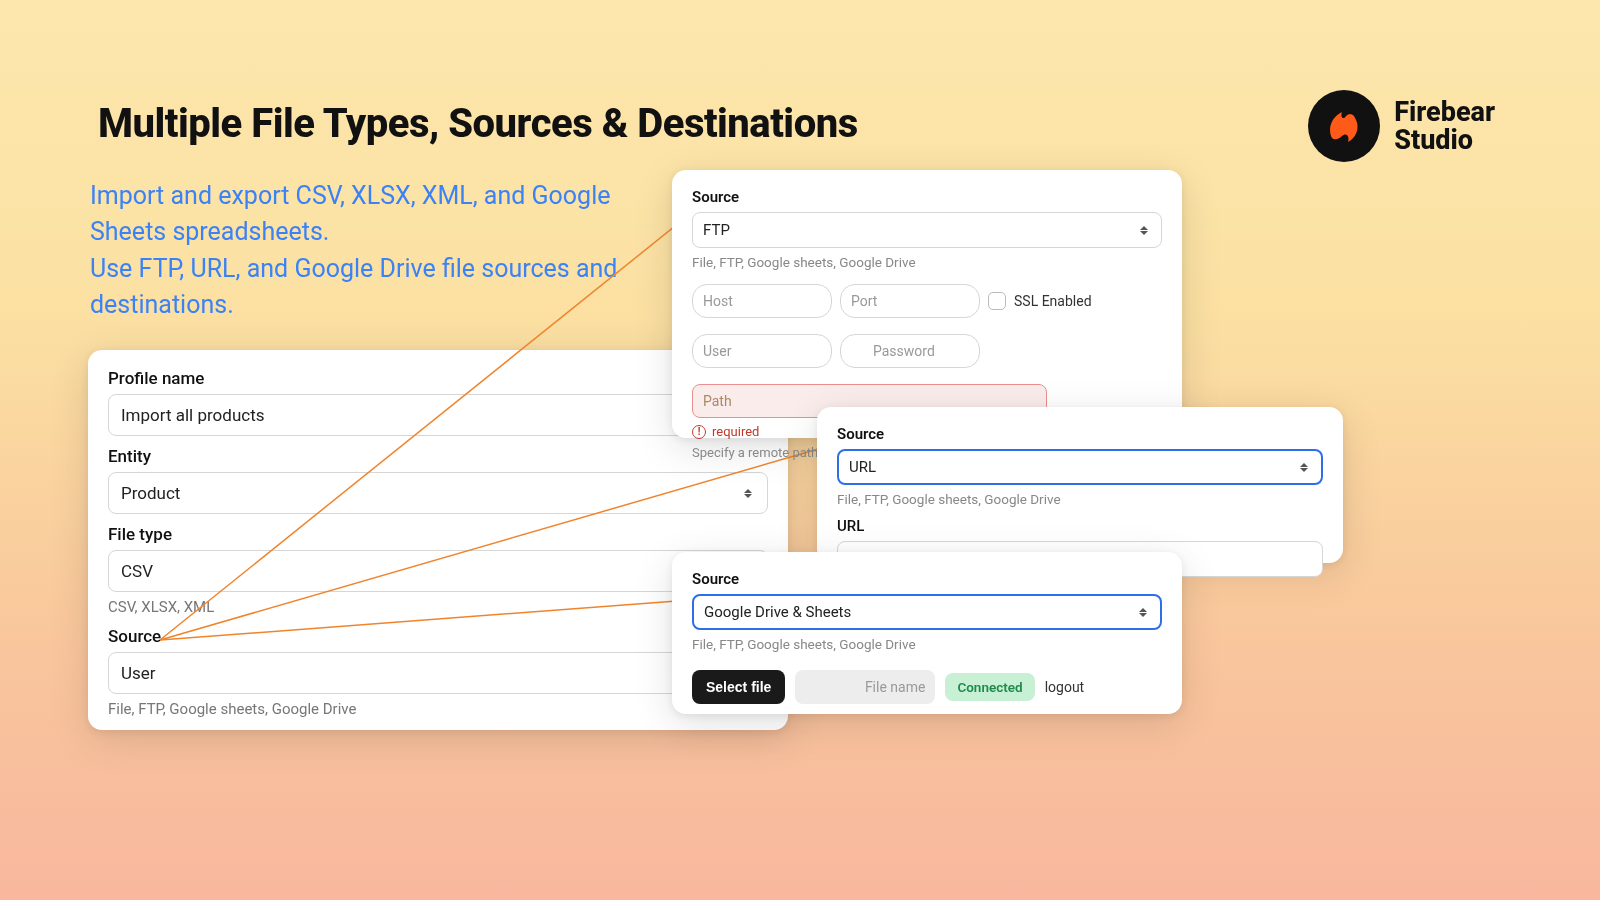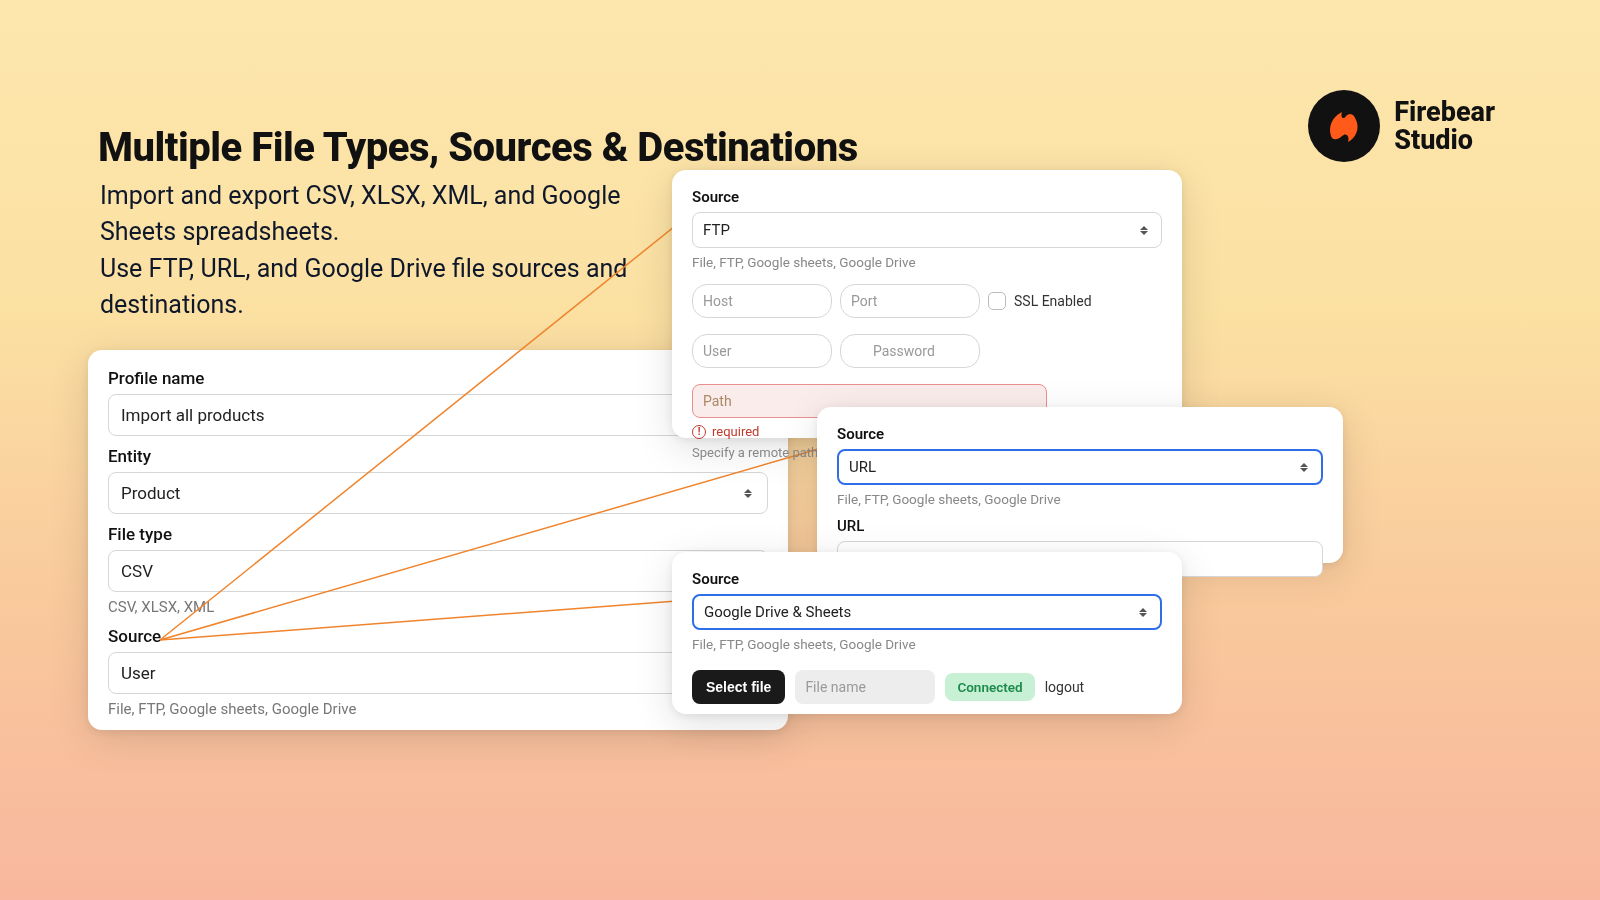--- a/index.html
+++ b/index.html
@@ -6,25 +6,25 @@
   html, body { width: 1600px; height: 900px; overflow: hidden; font-family: -apple-system, BlinkMacSystemFont, "Segoe UI", Roboto, Helvetica, Arial, sans-serif; }
   body {
     background: linear-gradient(180deg, #fde7ad 0%, #fbe0a2 35%, #f9c79c 70%, #f8b79e 100%);
     position: relative;
   }
   svg.connectors { position:absolute; top:0; left:0; width:1600px; height:900px; pointer-events:none; z-index:5; }
 
   
   .headline {
     position:absolute; left:98px; top:100px;
-    font-weight:800; font-size:40px; letter-spacing:-0.5px; color:#111;margin-top:24px;
+    font-weight:800; font-size:40px; letter-spacing:-0.5px; color:#111;
   }
   .description {
-    position:absolute; left:100px; top:178px;
-    font-size:25px; line-height:1.45; color:#0f172a; font-weight:400;
+    position:absolute; left:90px; top:178px;
+    font-size:25px; line-height:1.45; color:#3b82f6; font-weight:400;
     max-width:570px;
   }
 
   
   .logo { position:absolute; right:105px; top:90px; display:flex; align-items:center; gap:14px; }
   .logo-mark {
     width:72px; height:72px; border-radius:50%; background:#111; position:relative; overflow:hidden;
     display:flex; align-items:center; justify-content:center;
   }
   .logo-mark svg { width:48px; height:48px; }
@@ -102,21 +102,21 @@
     width:100%; height:36px; border:2px solid #2e6fe8; border-radius:8px;
     padding:0 10px; font-size:15px; display:flex; align-items:center; justify-content:space-between; color:#222; background:#fff;
   }
   .gd-row { display:flex; align-items:center; gap:10px; margin-top:18px; }
   .select-file-btn {
     background:#1a1a1a; color:#fff; border-radius:8px; height:34px; padding:0 14px;
     font-size:14px; font-weight:600; border:none; display:flex; align-items:center; cursor:pointer;
   }
   .filename-input {
     width:140px; height:34px; border:none; background:#ededed; border-radius:8px;
-    padding:0 10px; font-size:14px; color:#9a9a9a; display:flex; align-items:center;
+    padding:0 10px; font-size:14px; color:#9a9a9a; display:flex; align-items:center;justify-content:flex-end;
   }
   .status-badge {
     background:#c7f0d4; color:#1e8a4c; border-radius:8px; height:28px; padding:0 12px;
     font-size:13.5px; font-weight:600; display:flex; align-items:center;
   }
   .logout-link { font-size:14px; color:#333; cursor:pointer; }
 </style>
 </head>
 <body>
 

